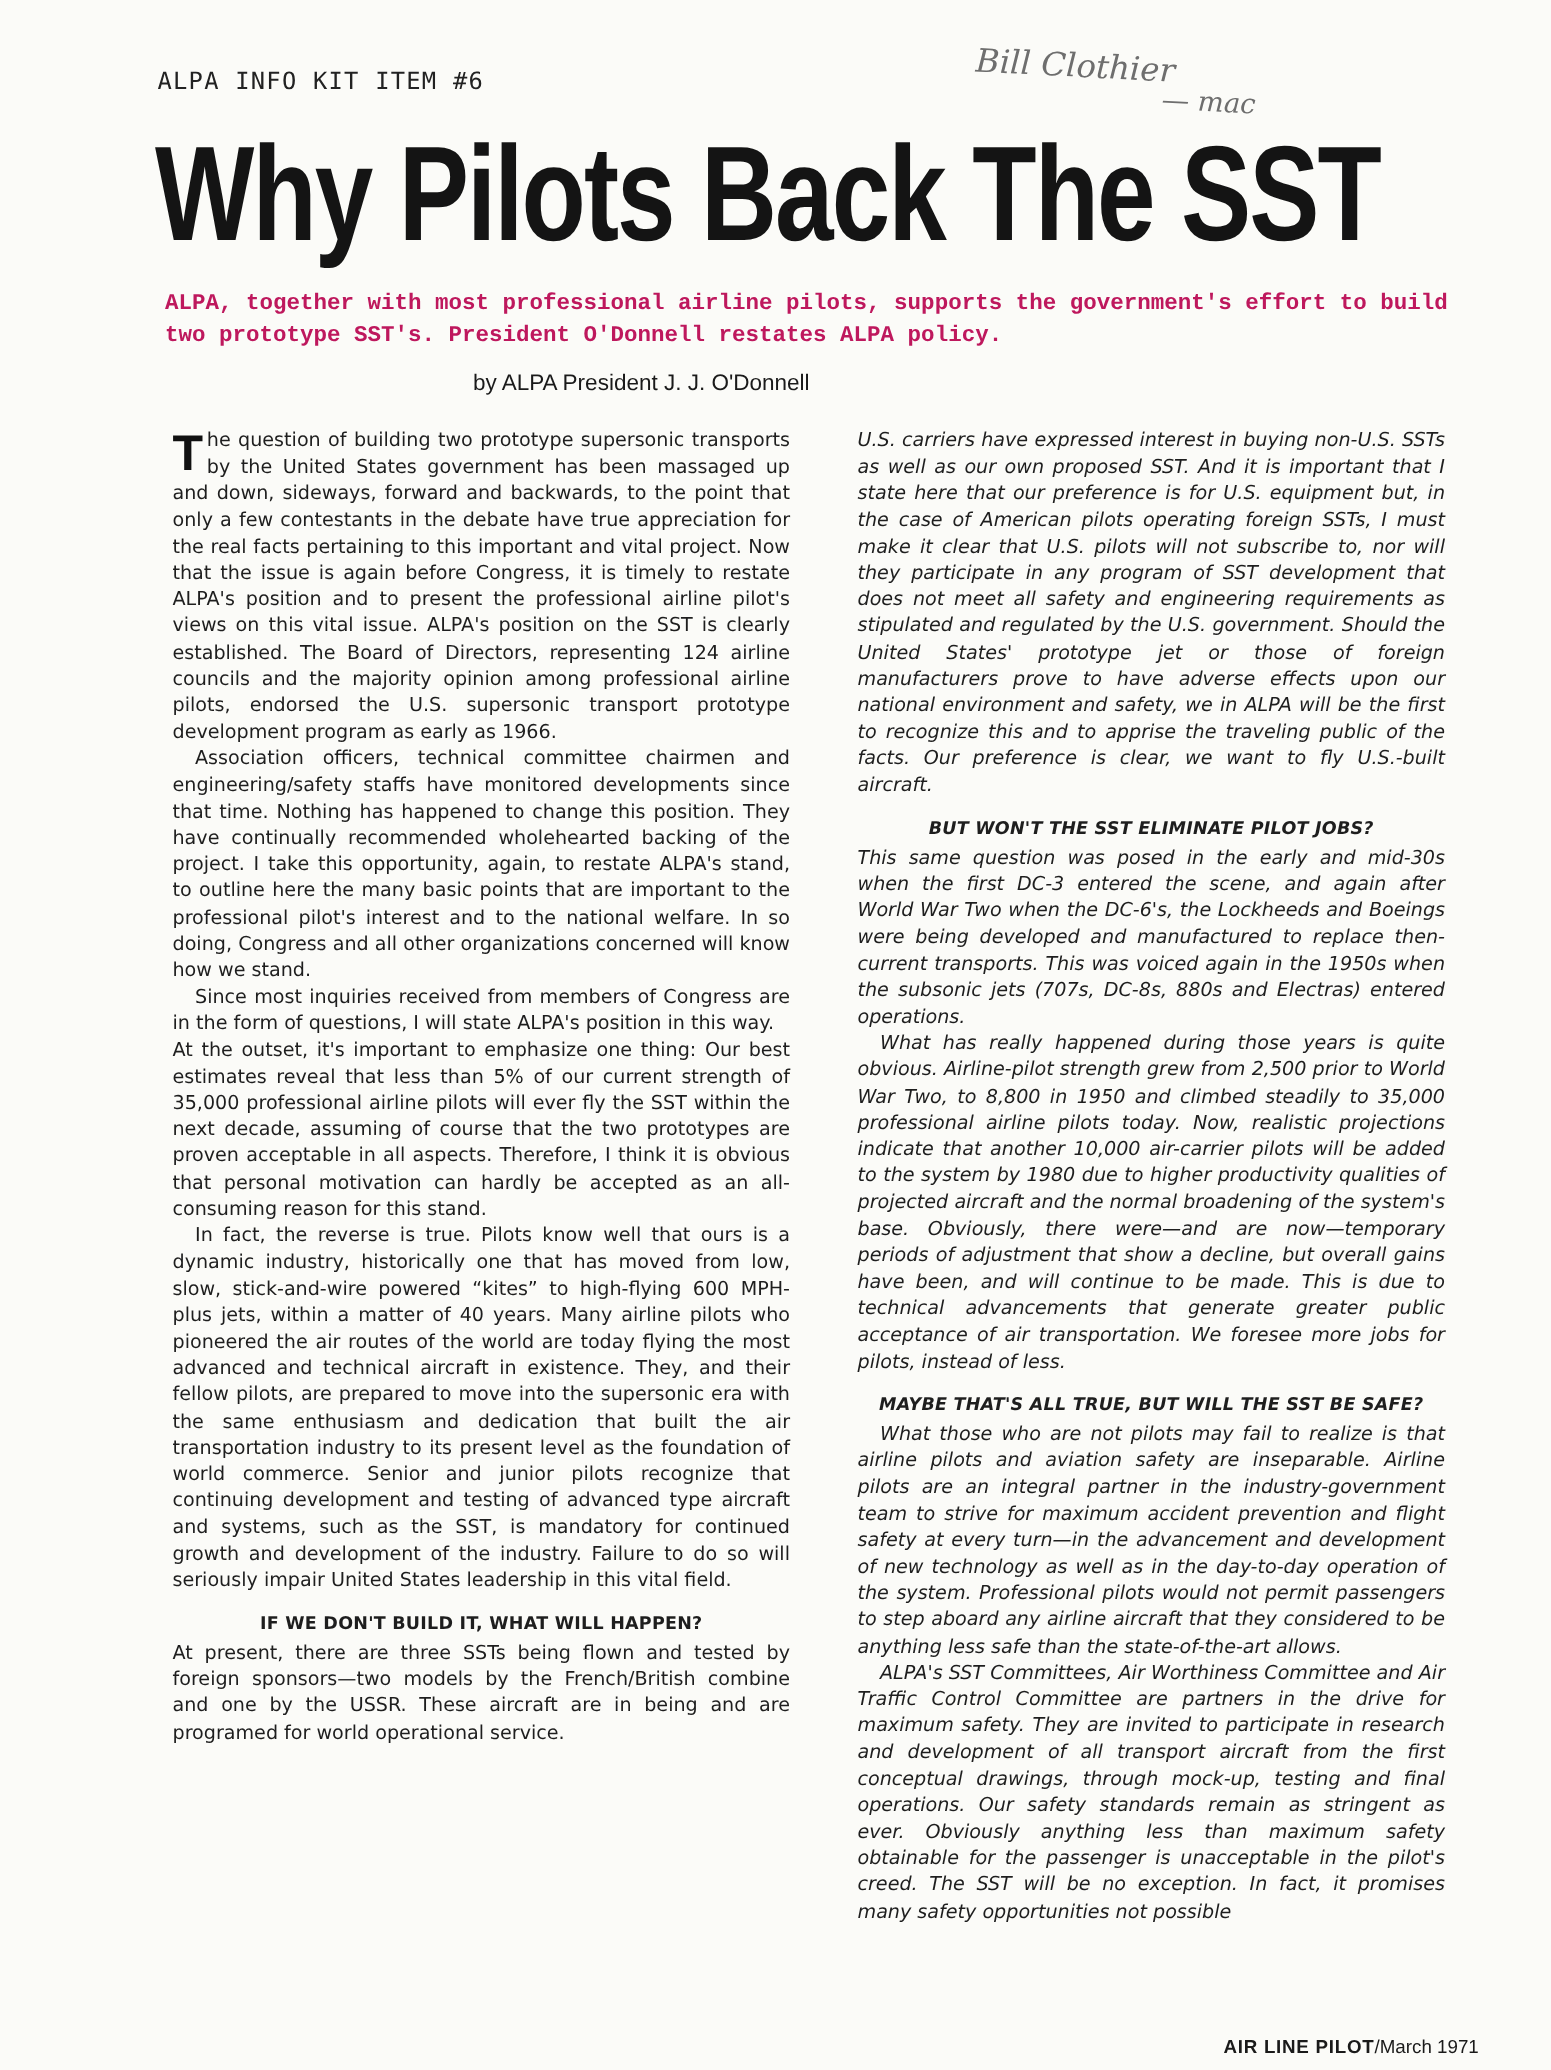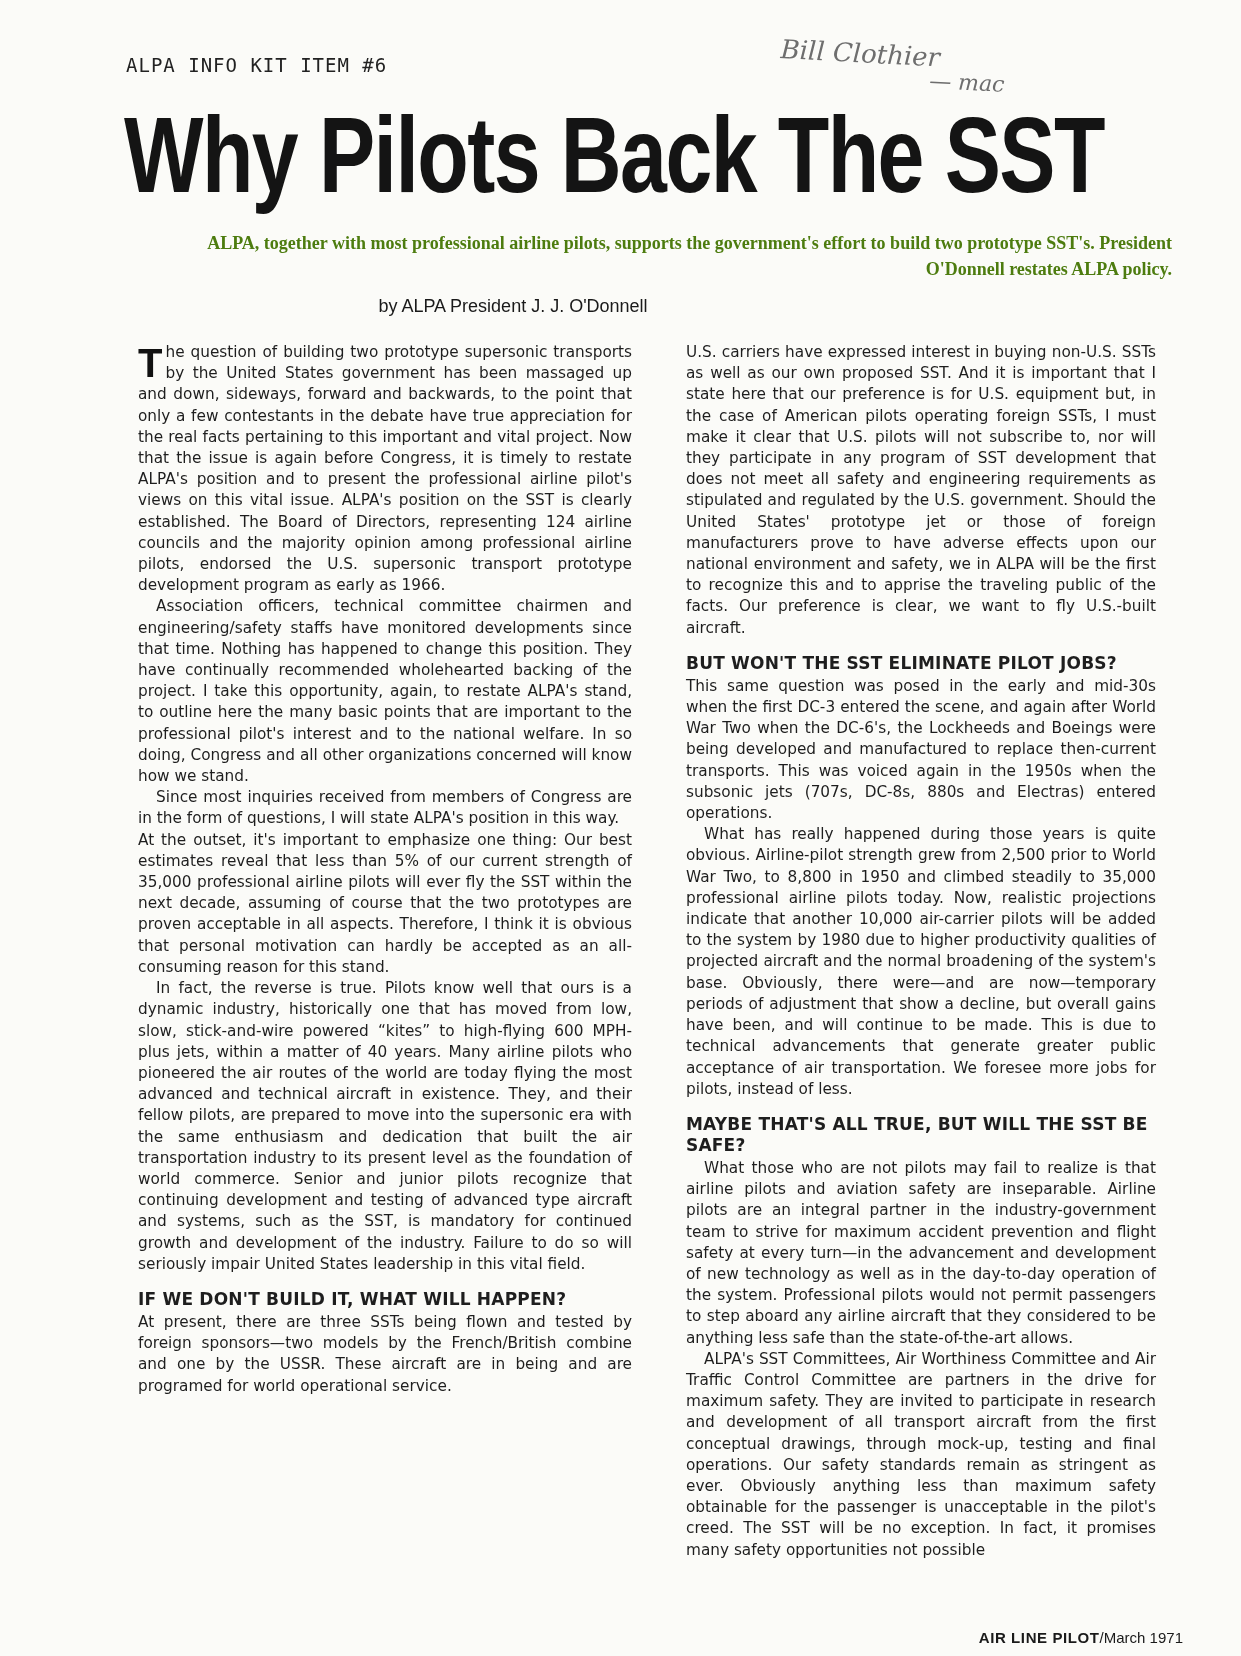--- a/index.html
+++ b/index.html
@@ -26,40 +26,40 @@
   }
   .headline {
     position: absolute; left: 124px; top: 100px; width: 1050px;
     font-family: "Liberation Sans", sans-serif; font-weight: 700;
     font-size: 108px; line-height: 110px; color: #141414;
     transform: scaleX(0.78); transform-origin: left top;
     white-space: nowrap; letter-spacing: -2px;
   }
   .deck {
     position: absolute; left: 132px; top: 230px; width: 1040px;
-    font-family: Liberation Serif, serif; font-weight: 700;
-    font-size: 18px; line-height: 26px; color: #4d7c0f; text-align: right;
+    font-family: Liberation Mono, monospace; font-weight: 700;
+    font-size: 18px; line-height: 26px; color: #be185d;
   }
   .byline {
     position: absolute; left: 0; width: 1026px; top: 296px; text-align: center;
     font-family: "Liberation Sans", sans-serif; font-size: 18px; color: #1a1a1a;
   }
   .col {
     position: absolute; top: 342px;
     font-family: "DejaVu Sans", sans-serif;
     font-size: 15.3px; line-height: 21.2px; color: #1e1e1e;
     text-align: justify;
   }
   .col-left { left: 138px; width: 494px; }
-  .col-right { left: 686px; width: 470px; top: 342px; }
+  .col-right { left: 686px; width: 470px; top: 342px; font-style: italic; }
   .col p { margin: 0; text-indent: 18px; }
   .col p.first { text-indent: 0; }
   .col h3 {
-    margin: 14px 0 2px 0; font-size: 17px; line-height: 21px;
-    font-weight: 700; text-align: left; letter-spacing: 0.2px;
+    margin: 14px 0 2px 0; font-size: 14px; line-height: 21px;
+    font-weight: 700; text-align: center; letter-spacing: 0.2px;
   }
   .dropcap {
     float: left; font-family: "Liberation Sans", sans-serif; font-weight: 700;
     font-size: 40px; line-height: 34px; margin: 4px 3px 0 0; color: #111;
   }
   .footer {
     position: absolute; right: 58px; top: 1608px;
     font-family: "Liberation Sans", sans-serif; font-size: 15px; color: #1a1a1a; margin-top: 21px;
   }
   .footer .mag { font-weight: 700; letter-spacing: 0.6px; }

